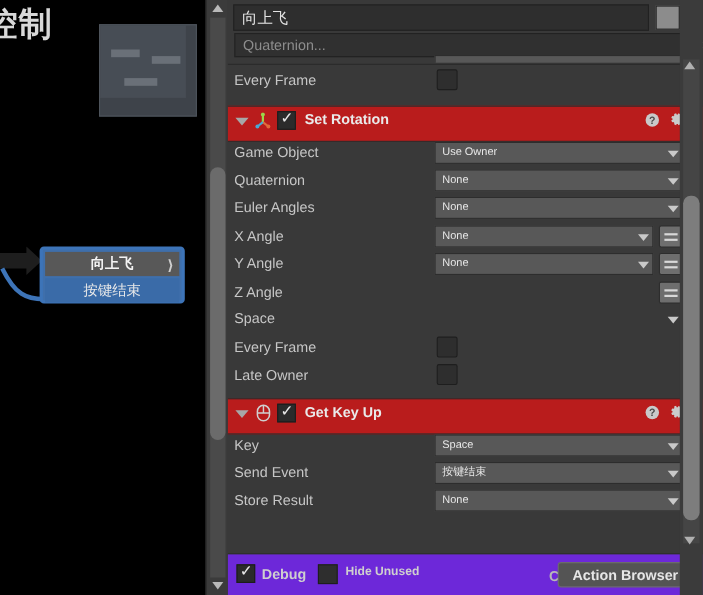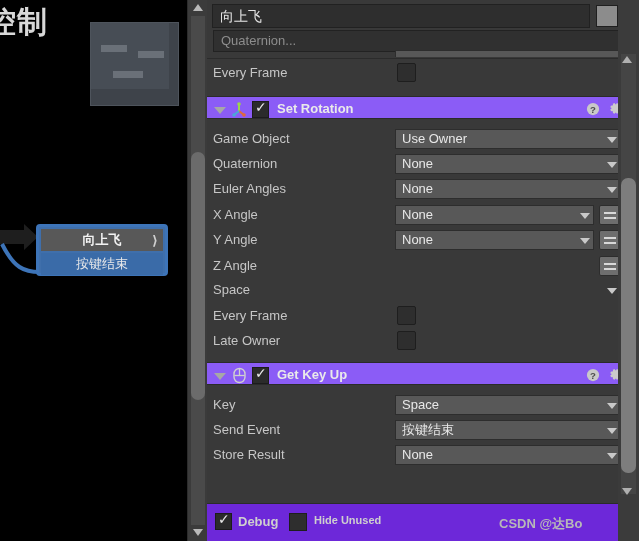--- a/index.html
+++ b/index.html
@@ -113,21 +113,21 @@
   .sep { position: absolute; left: 0; width: 432px; height: 1px; background: #2b2b2b; }
 
   .row { position: absolute; left: 0; width: 432px; height: 25px; }
   .row-label {
     position: absolute; left: 6px; top: 4px;
     font-size: 13px; color: #c6c6c6; white-space: nowrap;
   }
   .field {
     position: absolute; left: 188px; top: 2px; width: 226px; height: 20px;
     background: #585858; border: 1px solid #2d2d2d;
-    color: #e8e8e8; font-size: 13px; line-height: 18px; padding-left: 6px;
+    color: #e8e8e8; font-size: 10px; line-height: 18px; padding-left: 6px;
   }
   .field.narrow { width: 199px; }
   .field.textinput { background: #2e2e2e; }
   .caret {
     position: absolute; right: 6px; top: 8px; width: 0; height: 0;
     border-left: 5px solid transparent; border-right: 5px solid transparent;
     border-top: 6px solid #c9c9c9;
   }
   .varbtn {
     position: absolute; left: 392px; top: 2px; width: 22px; height: 20px;
@@ -139,22 +139,22 @@
   .varbtn i.a { top: 6px; }
   .varbtn i.b { top: 11px; }
 
   .checkbox {
     position: absolute; left: 190px; top: 2px; width: 19px; height: 19px;
     background: #2e2e2e; border: 1px solid #1e1e1e; border-radius: 2px;
   }
 
   
   .action-head {
-    position: absolute; left: 0; width: 432px; height: 23px;
-    background: #8b5cf6; border-top: 1px solid #2b2b2b; border-bottom: 1px solid #2b2b2b;
+    position: absolute; left: 0; width: 432px; height: 33px;
+    background: #b91c1c; border-top: 1px solid #2b2b2b; border-bottom: 1px solid #2b2b2b;
   }
   .ah-tri {
     position: absolute; left: 7px; top: 10px; width: 0; height: 0;
     border-left: 6px solid transparent; border-right: 6px solid transparent;
     border-top: 7px solid #a7a7a7;
   }
   .ah-check {
     position: absolute; left: 45px; top: 4px; width: 17px; height: 17px;
     background: #2b2b2b; border: 1px solid #1c1c1c;
   }
@@ -418,20 +418,21 @@
       <div class="caret" style="left:400px;top:10px"></div>
     </div>
 
     <div id="bottom-sep"></div>
     <div id="bottom-bar">
       <div id="debug-check"></div>
       <div id="debug-label">Debug</div>
       <div id="hideunused-check"></div>
       <div id="hideunused-label">Hide Unused</div>
       <div id="csdn-watermark">CSDN @达Bo</div>
+      <div id="action-browser-btn">Action Browser</div>
     </div>
   </div>
 
   <div id="insp-scroll">
     <div id="insp-scroll-track"></div>
     <div id="insp-scroll-thumb"></div>
   </div>
   <div id="insp-sb-up"></div>
   <div id="insp-sb-down"></div>
 

